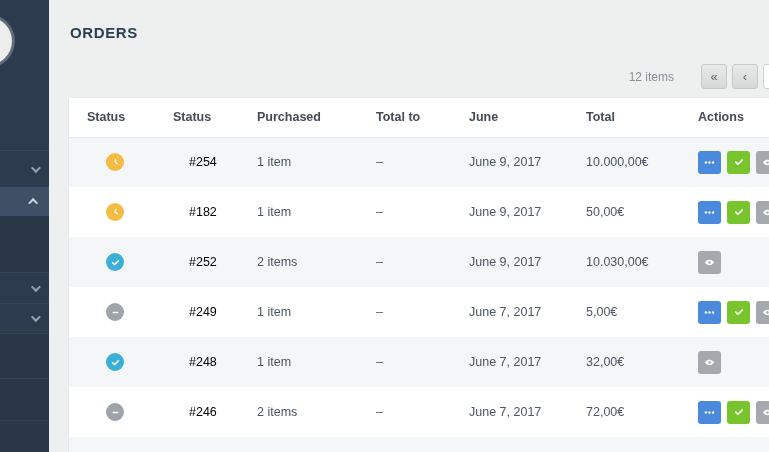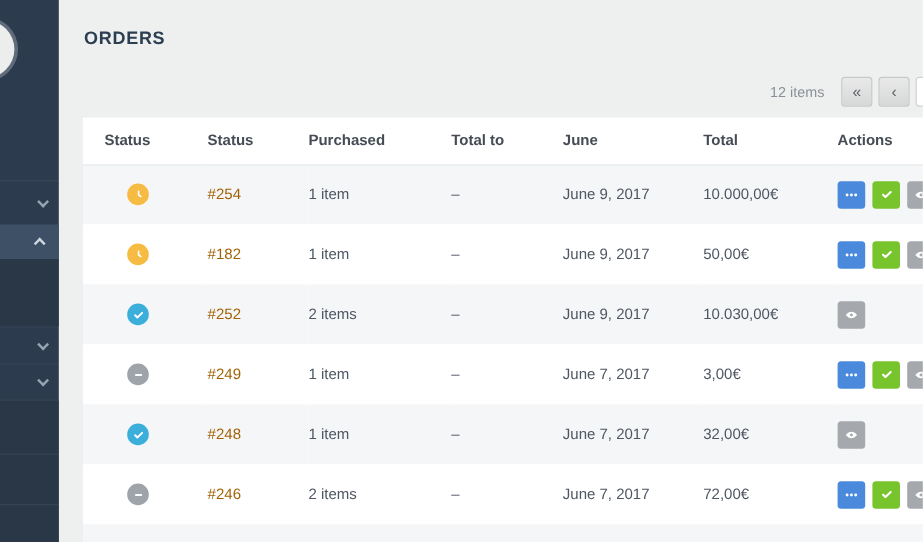--- a/index.html
+++ b/index.html
@@ -41,21 +41,21 @@
   .page-title {
     position: absolute; left: 21px; top: 24px;
     font-size: 15px; font-weight: bold; color: #2c3e50; letter-spacing: 0.6px;
   }
 
   
   .toolbar {
     position: absolute; top: 64px; right: 6px; height: 25px;
     display: flex; align-items: center; gap: 5px;
   }
-  .items-count { font-size: 12px; color: #8b9096; margin-right: 9px; }
+  .items-count { font-size: 12px; color: #8b9096; margin-right: 22px; }
   .pg-btn {
     width: 26px; height: 25px; border: 1px solid #c6c9cb; border-radius: 3px;
     background: linear-gradient(#e9e9e9, #d6d7d7);
     color: #5d6putro369;
     color: #5d6369; font-size: 13px; line-height: 22px; text-align: center; cursor: pointer;
     font-family: "Liberation Sans", sans-serif;
   }
   .pg-current {
     width: 30px; height: 25px; border: 1px solid #cdd1d4; border-radius: 3px;
     background: #ffffff; font-size: 12px; color: #444b54;
@@ -78,21 +78,21 @@
   }
   thead th:first-child { padding-left: 18px; }
   tbody td { height: 50px; vertical-align: middle; font-size: 12.5px; color: #4e5662; }
   tbody tr:nth-child(odd) { background: #f5f6f7; }
   tbody tr:nth-child(even) { background: #ffffff; }
   td.status-cell { padding-left: 37px; }
   .status-dot {
     width: 18px; height: 18px; border-radius: 50%;
     display: inline-flex; align-items: center; justify-content: center;
   }
-  a.order-link { color: #a16207; text-decoration: none; font-size: 12.5px; cursor: pointer; }
+  a.order-link { color: #000000; text-decoration: none; font-size: 12.5px; cursor: pointer; margin-left: 16px; }
   .dash { color: #5b6270; }
   .actions-wrap { display: flex; gap: 6px; align-items: center; }
   .act-btn {
     width: 23px; height: 23px; border: none; border-radius: 3px; cursor: pointer;
     display: inline-flex; align-items: center; justify-content: center; padding: 0;
   }
   .partial-row td { height: 16px; }
 </style>
 </head>
 <body>
@@ -261,21 +261,21 @@
           <tr>
             <td class="status-cell"><span class="status-dot" style="background:#9ea4aa">
                 <svg width="11" height="11" viewBox="0 0 16 16">
                   <rect x="3.6" y="6.9" width="8.8" height="2.3" rx="1.1" fill="#fff"></rect>
                 </svg>
               </span></td>
             <td><a class="order-link">#249</a></td>
             <td><span>1 item</span></td>
             <td><span class="dash">–</span></td>
             <td><span>June 7, 2017</span></td>
-            <td><span>3,00€</span></td>
+            <td><span>5,00€</span></td>
             <td>
               <div class="actions-wrap">
                 <button class="act-btn" style="background: rgb(74, 137, 220); color: rgb(74, 137, 220);">
                   <span style="display:inline-flex">
                     <svg width="13" height="13" viewBox="0 0 16 16">
                       <circle cx="3.6" cy="8" r="1.5" fill="#fff"></circle>
                       <circle cx="8" cy="8" r="1.5" fill="#fff"></circle>
                       <circle cx="12.4" cy="8" r="1.5" fill="#fff"></circle>
                     </svg>
                   </span>

